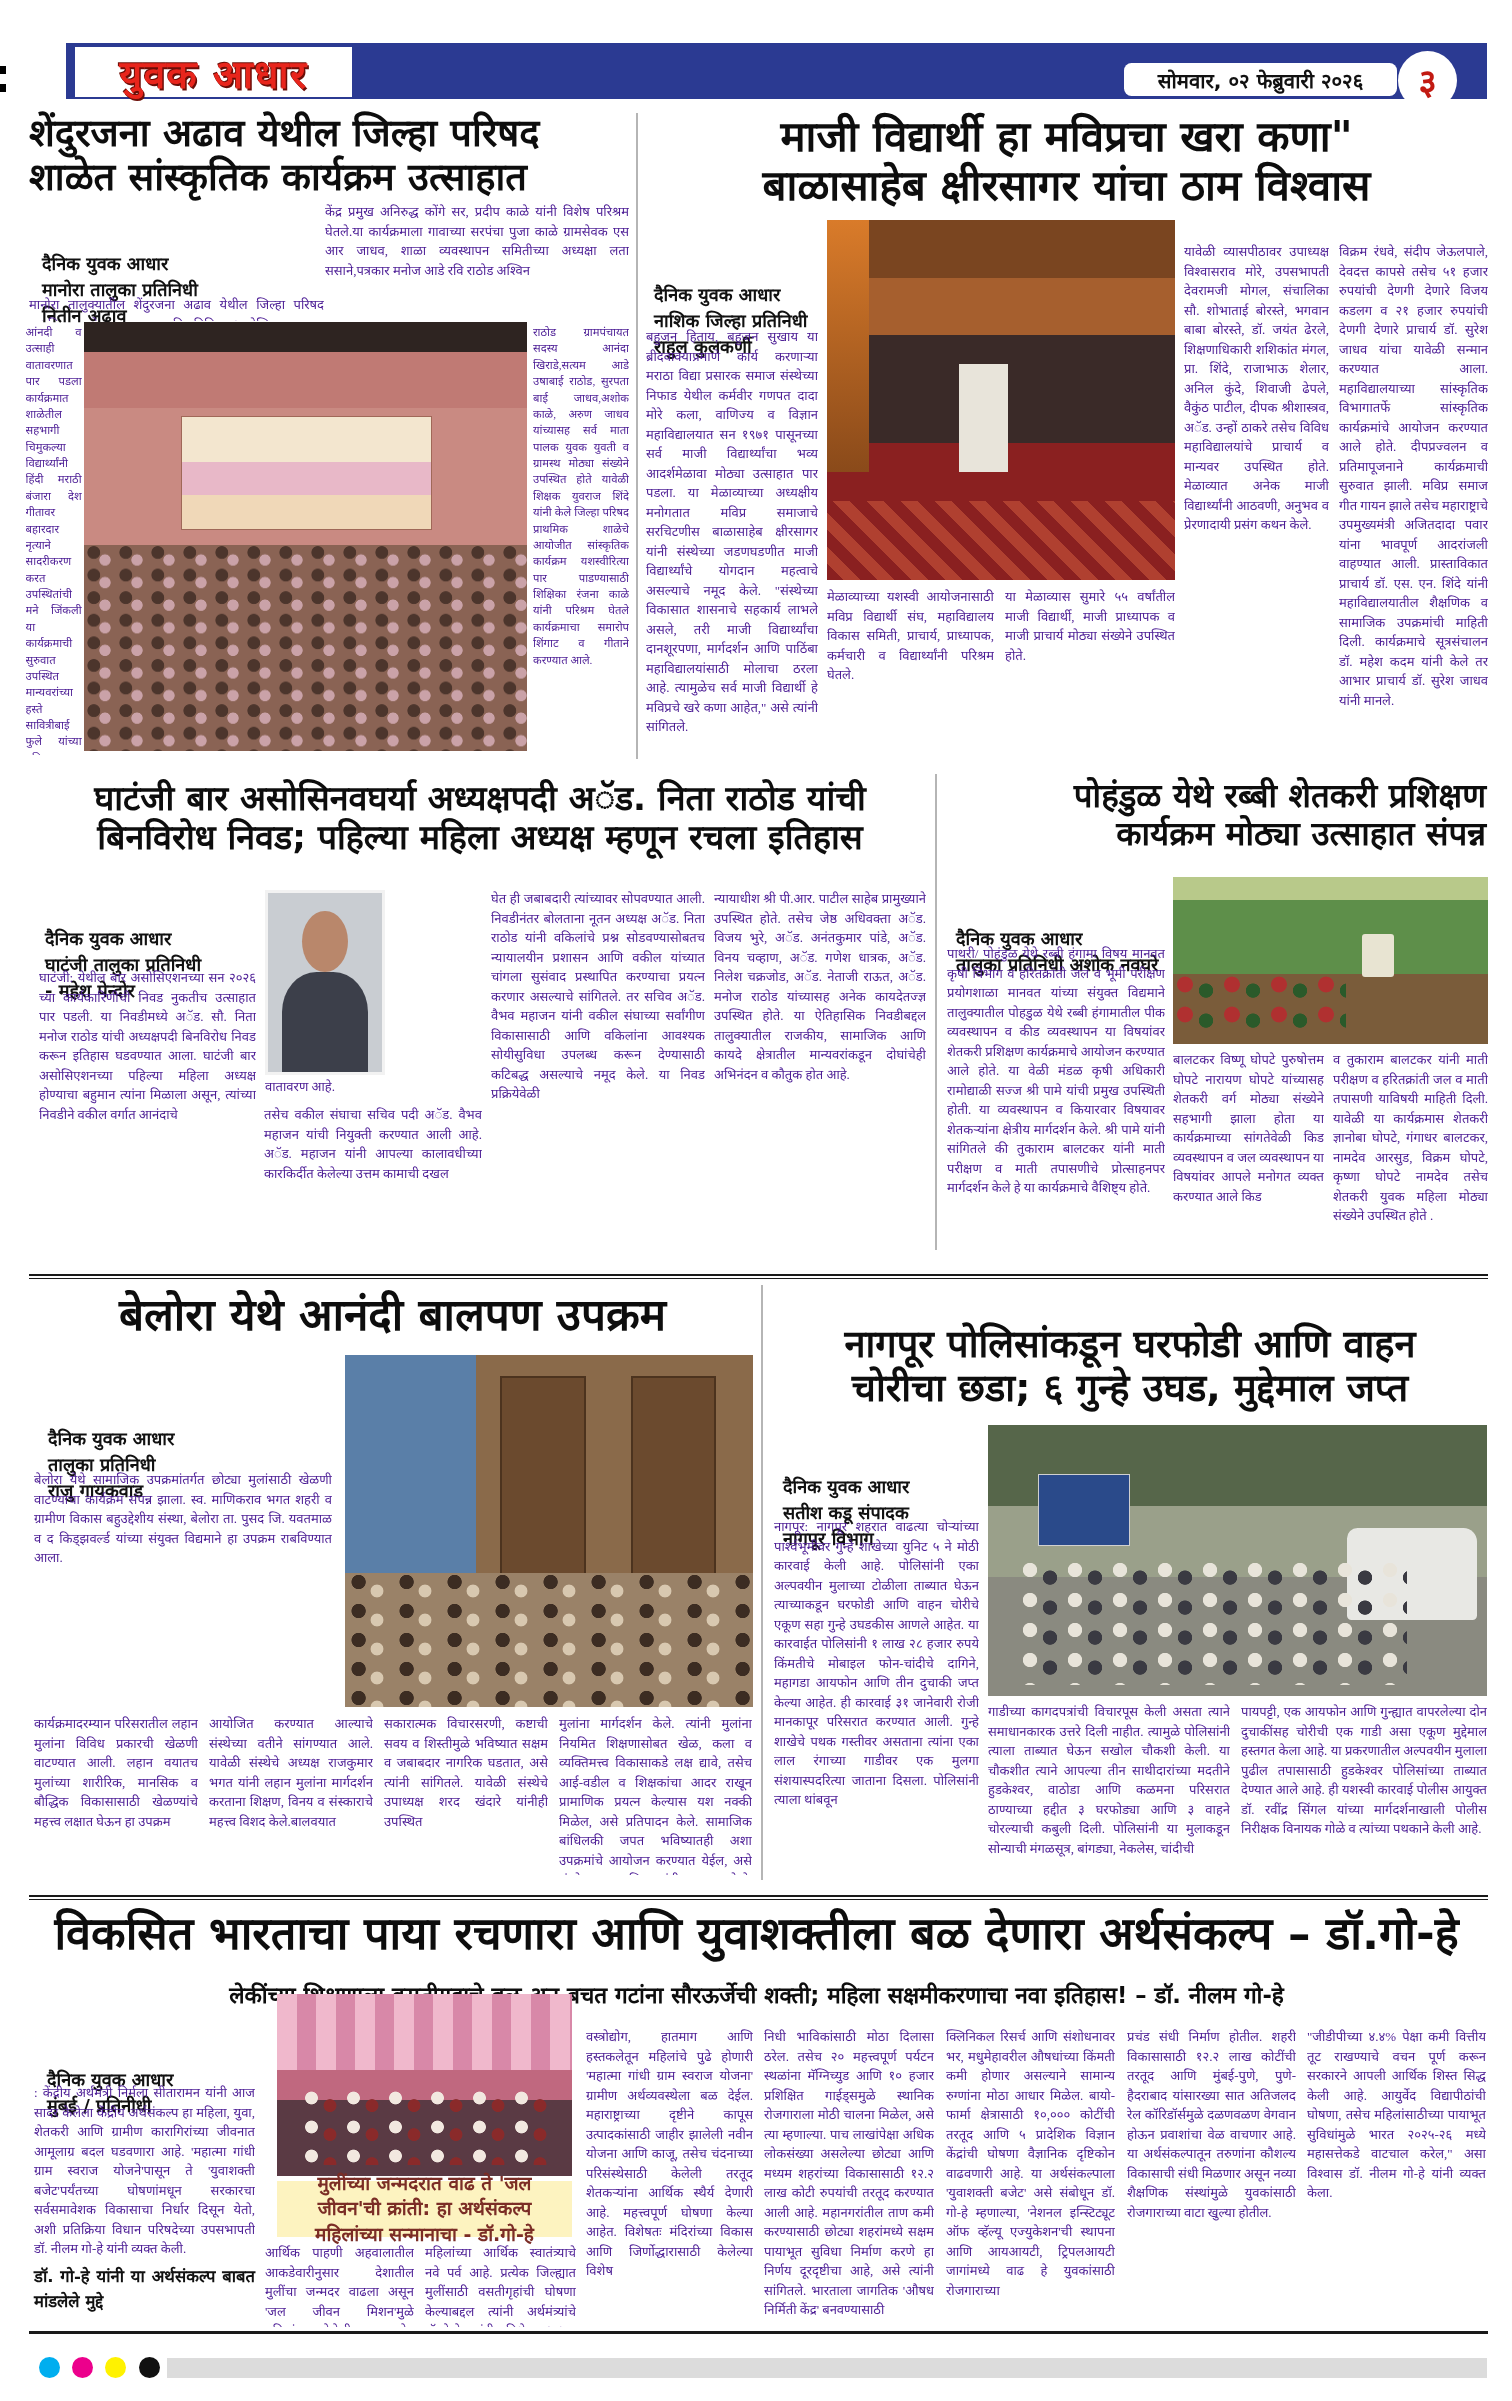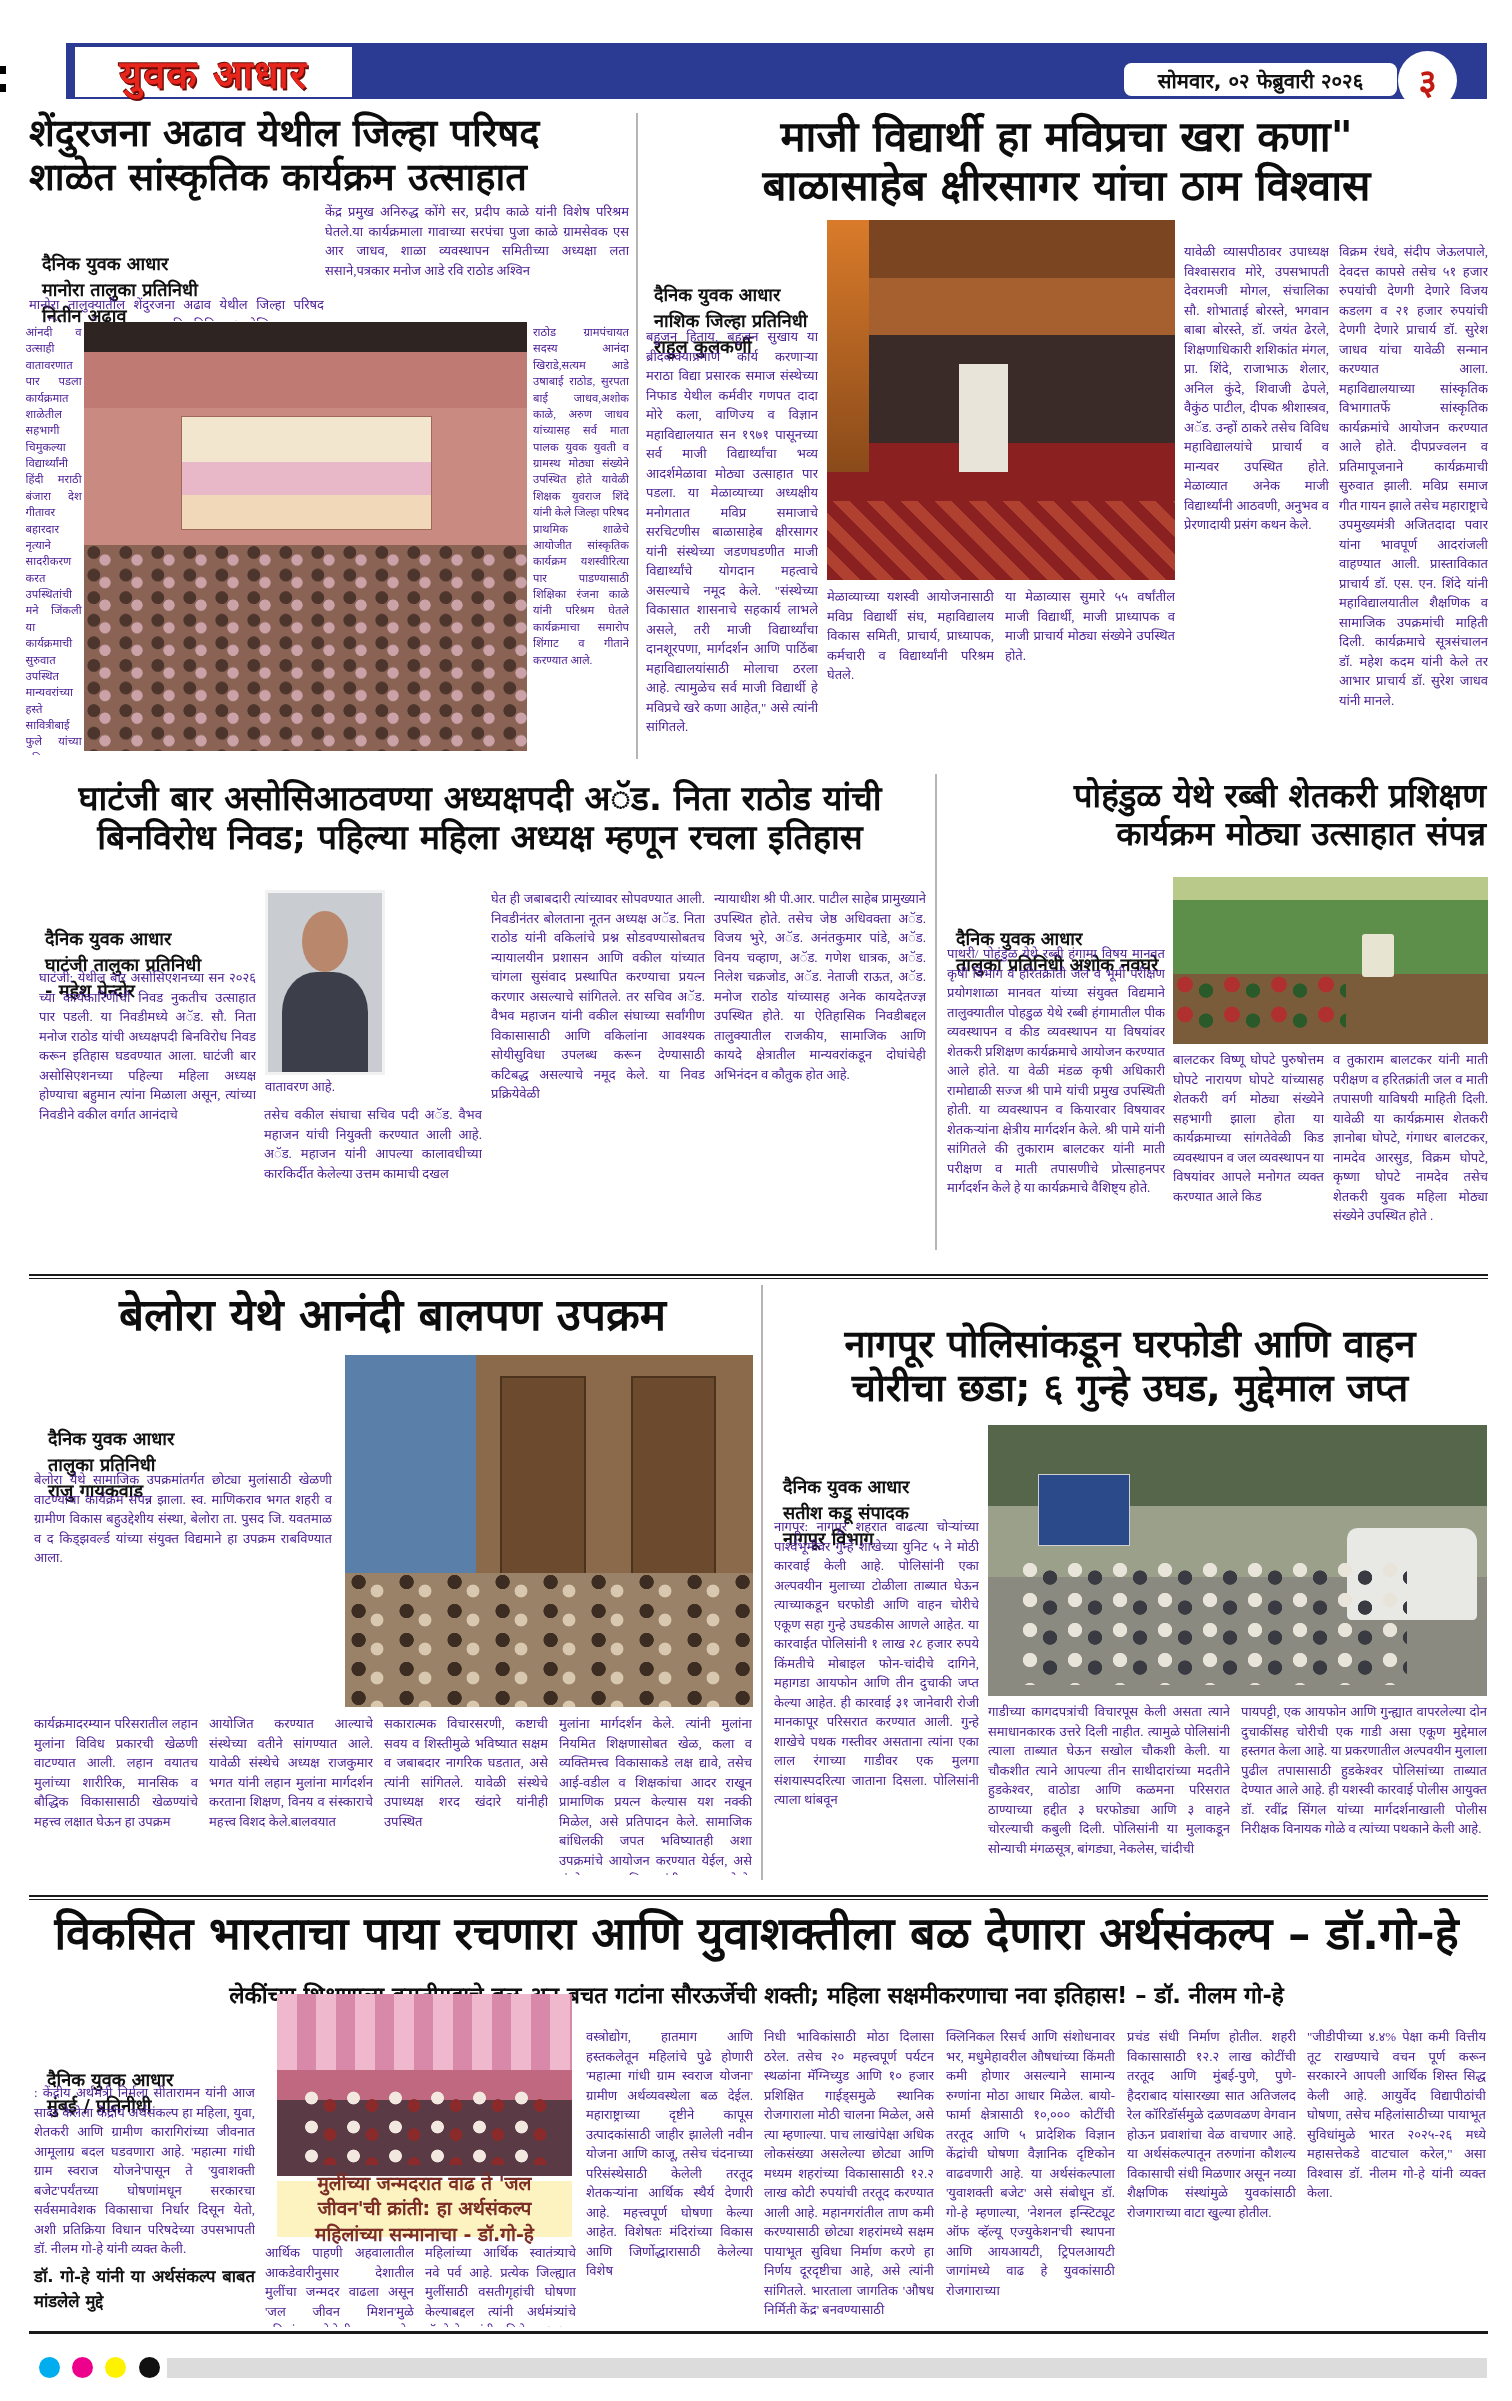--- a/index.html
+++ b/index.html
@@ -126,21 +126,21 @@
       <div class="podium"></div>
       <div class="carpet"></div>
     </div>
     <div class="abs bodytext" style="left:827px;top:587px;width:167px;height:170px;">मेळाव्याच्या यशस्वी आयोजनासाठी मविप्र विद्यार्थी संघ, महाविद्यालय विकास समिती, प्राचार्य, प्राध्यापक, कर्मचारी व विद्यार्थ्यांनी परिश्रम घेतले.</div>
     <div class="abs bodytext" style="left:1005px;top:587px;width:170px;height:170px;">या मेळाव्यास सुमारे ५५ वर्षांतील माजी विद्यार्थी, माजी प्राध्यापक व माजी प्राचार्य मोठ्या संख्येने उपस्थित होते.</div>
     <div class="abs bodytext" style="left:1184px;top:242px;width:145px;height:515px;">यावेळी व्यासपीठावर उपाध्यक्ष विश्वासराव मोरे, उपसभापती देवरामजी मोगल, संचालिका सौ. शोभाताई बोरस्ते, भगवान बाबा बोरस्ते, डॉ. जयंत ढेरले, शिक्षणाधिकारी शशिकांत मंगल, प्रा. शिंदे, राजाभाऊ शेलार, अनिल कुंदे, शिवाजी ढेपले, वैकुंठ पाटील, दीपक श्रीशास्त्रव, अॅड. उन्हों ठाकरे तसेच विविध महाविद्यालयांचे प्राचार्य व मान्यवर उपस्थित होते. मेळाव्यात अनेक माजी विद्यार्थ्यांनी आठवणी, अनुभव व प्रेरणादायी प्रसंग कथन केले.</div>
     <div class="abs bodytext" style="left:1339px;top:242px;width:149px;height:515px;">विक्रम रंधवे, संदीप जेऊलपाले, देवदत्त कापसे तसेच ५१ हजार रुपयांची देणगी देणारे विजय कडलग व २१ हजार रुपयांची देणगी देणारे प्राचार्य डॉ. सुरेश जाधव यांचा यावेळी सन्मान करण्यात आला. महाविद्यालयाच्या सांस्कृतिक विभागातर्फे सांस्कृतिक कार्यक्रमांचे आयोजन करण्यात आले होते. दीपप्रज्वलन व प्रतिमापूजनाने कार्यक्रमाची सुरुवात झाली. मविप्र समाज गीत गायन झाले तसेच महाराष्ट्राचे उपमुख्यमंत्री अजितदादा पवार यांना भावपूर्ण आदरांजली वाहण्यात आली. प्रास्ताविकात प्राचार्य डॉ. एस. एन. शिंदे यांनी महाविद्यालयातील शैक्षणिक व सामाजिक उपक्रमांची माहिती दिली. कार्यक्रमाचे सूत्रसंचालन डॉ. महेश कदम यांनी केले तर आभार प्राचार्य डॉ. सुरेश जाधव यांनी मानले.</div>
   </div>
 
   <div>
-    <div class="abs headline hl-center" style="left:34px;top:779px;width:892px;height:96px;font-size:34px;">घाटंजी बार असोसिआठवण्या अध्यक्षपदी अॅड. निता राठोड यांची
+    <div class="abs headline hl-center" style="left:34px;top:779px;width:892px;height:96px;font-size:34px;">घाटंजी बार असोसिनवघर्या अध्यक्षपदी अॅड. निता राठोड यांची
 बिनविरोध निवड; पहिल्या महिला अध्यक्ष म्हणून रचला इतिहास</div>
     <div class="abs byline" style="left:45px;top:886px;width:215px;height:80px;">दैनिक युवक आधार
 घाटंजी तालुका प्रतिनिधी
 - महेश पेन्दोर</div>
     <div class="abs bodytext" style="left:39px;top:968px;width:217px;height:282px;">घाटंजी:  येथील बार असोसिएशनच्या सन २०२६ च्या कार्यकारिणीची निवड नुकतीच उत्साहात पार पडली. या निवडीमध्ये अॅड. सौ. निता मनोज राठोड यांची अध्यक्षपदी बिनविरोध निवड करून इतिहास घडवण्यात आला. घाटंजी बार असोसिएशनच्या पहिल्या महिला अध्यक्ष होण्याचा बहुमान त्यांना मिळाला असून, त्यांच्या निवडीने वकील वर्गात आनंदाचे</div>
     <div class="abs ph ph-portrait" style="left:265px;top:890px;width:114px;height:179px;">
       <div class="head"></div>
       <div class="torso"></div>
     </div>
     <div class="abs bodytext" style="left:265px;top:1077px;width:151px;height:22.6px;">वातावरण आहे.</div>

